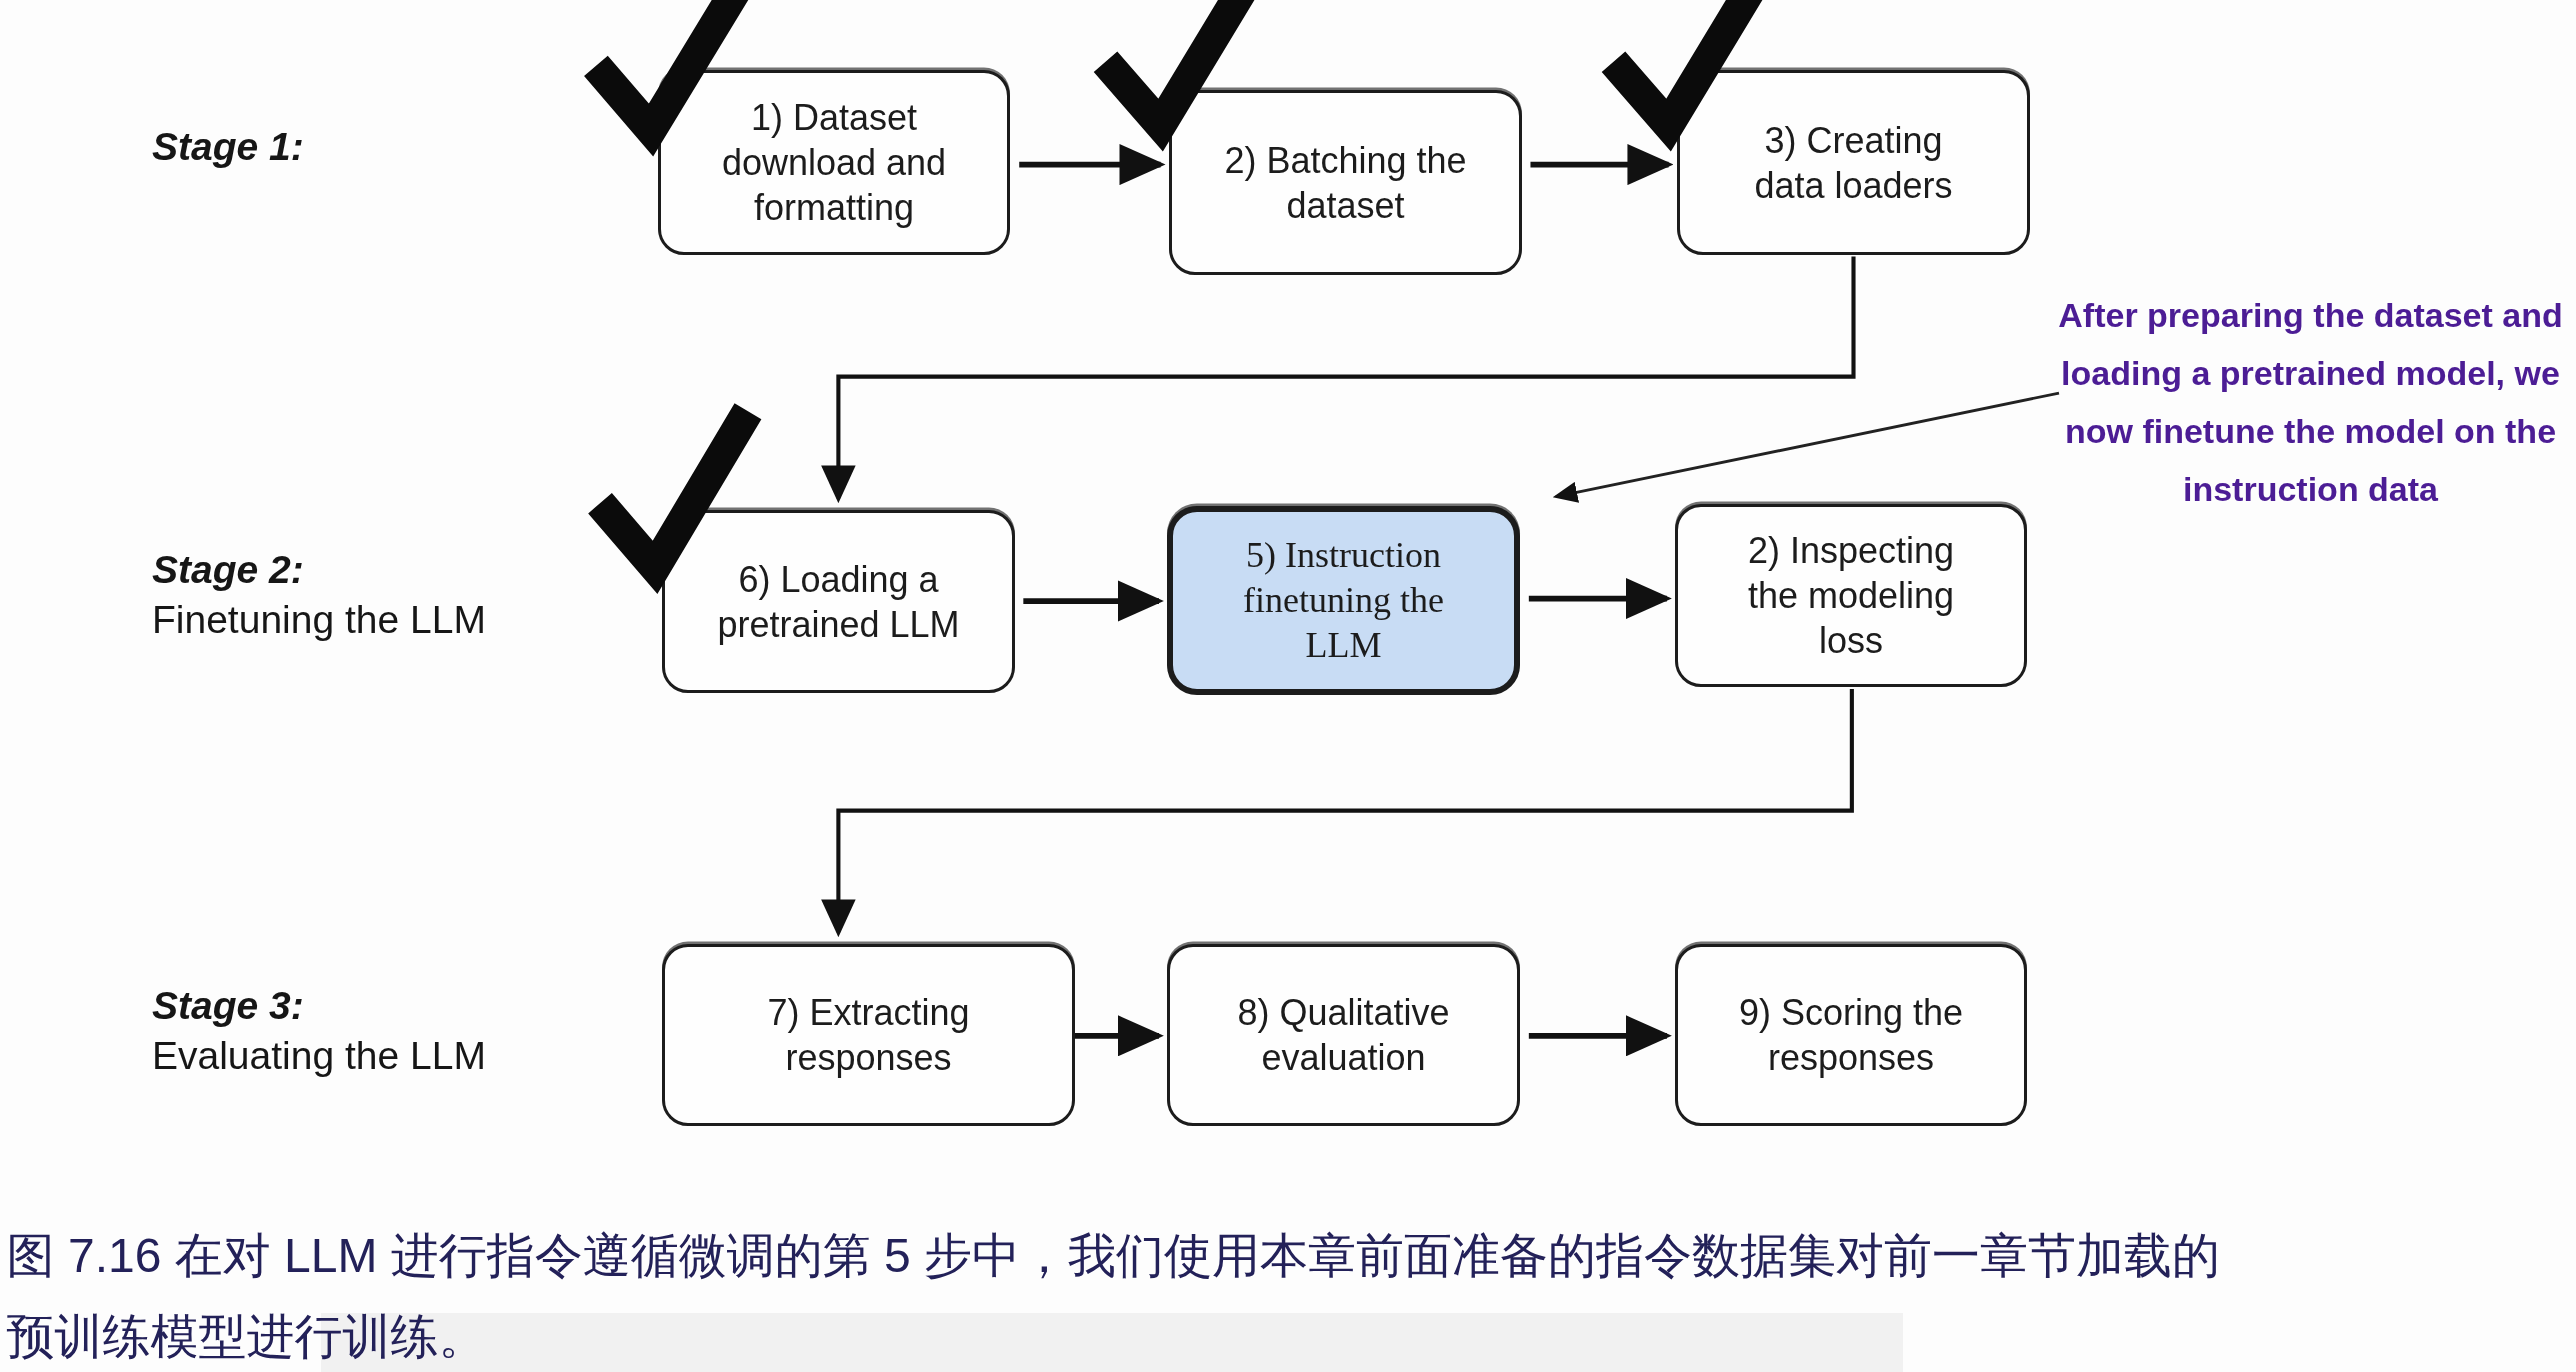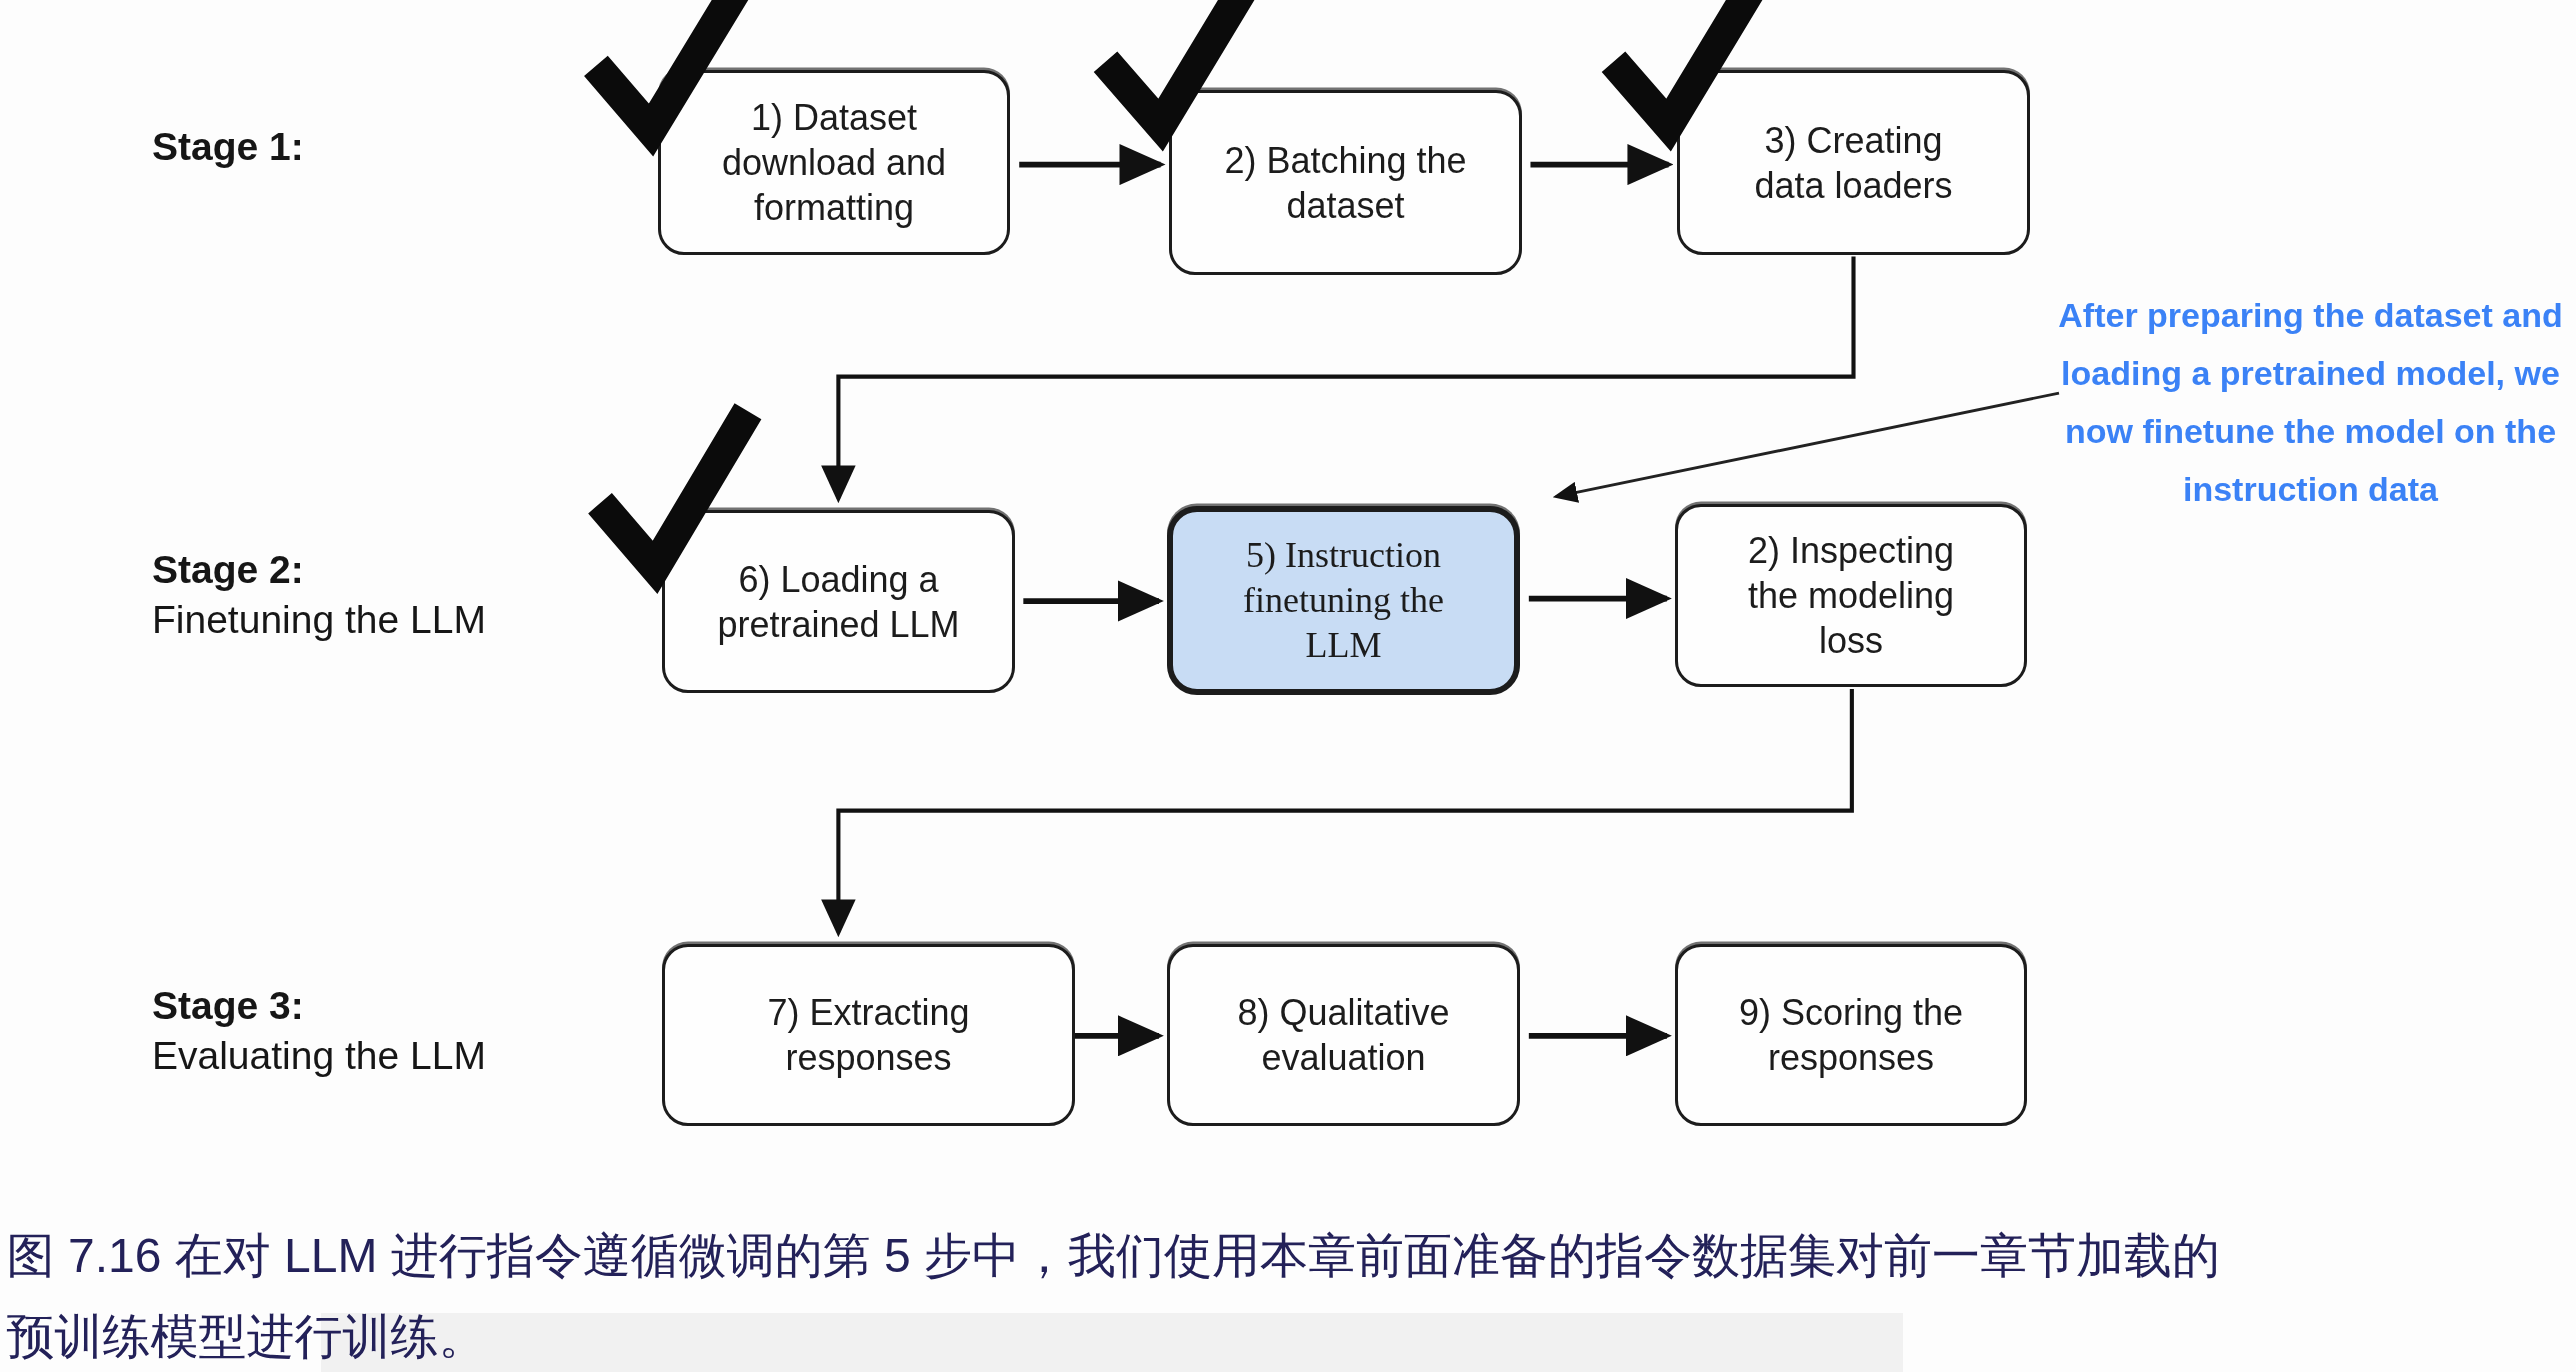--- a/index.html
+++ b/index.html
@@ -20,21 +20,21 @@
     overflow:hidden;
   }
   svg.layer{position:absolute;left:0;top:0;width:2576px;height:1373px;}
   .connectors{z-index:1;}
   .checks{z-index:3;pointer-events:none;}
 
   .stage-label{
     position:absolute;left:152px;width:526px;z-index:2;
     font-size:39px;line-height:50px;color:#161616;
   }
-  .stage-label .stage-title{font-weight:bold;display:block;}
+  .stage-label .stage-title{font-weight:bold;display:block;font-style:italic;}
   .stage-label .stage-sub{font-weight:normal;display:block;white-space:nowrap;}
   #stage-1{top:122px;}
   #stage-2{top:545px;}
   #stage-3{top:981px;}
 
   .step-box{
     position:absolute;z-index:2;
     background:#fefefe;
     border:3.3px solid var(--box-border);
     border-radius:26px;
@@ -58,21 +58,21 @@
   #box-5{left:1167px;top:506px;width:353px;height:189px;font-family:Liberation Serif, serif;}
   #box-6{left:1675px;top:504px;width:352px;height:183px;}
   
   #box-7{left:662px;top:944px;width:413px;height:182px;}
   #box-8{left:1167px;top:944px;width:353px;height:182px;}
   #box-9{left:1675px;top:944px;width:352px;height:182px;}
 
   .annotation{
     position:absolute;left:2045px;top:286px;width:531px;z-index:2;
     font-weight:bold;font-size:34px;line-height:58px;
-    text-align:center;white-space:pre-line;color:#3b82f6;
+    text-align:center;white-space:pre-line;color:#4c1d95;
   }
 
   .caption{
     position:absolute;left:6.6px;top:1215px;width:2564px;z-index:2;
     font-size:48px;line-height:81px;
     color:var(--caption-text);
     white-space:pre-line;
   }
   .caption-band{
     position:absolute;left:321px;top:1313px;width:1582px;height:59px;

